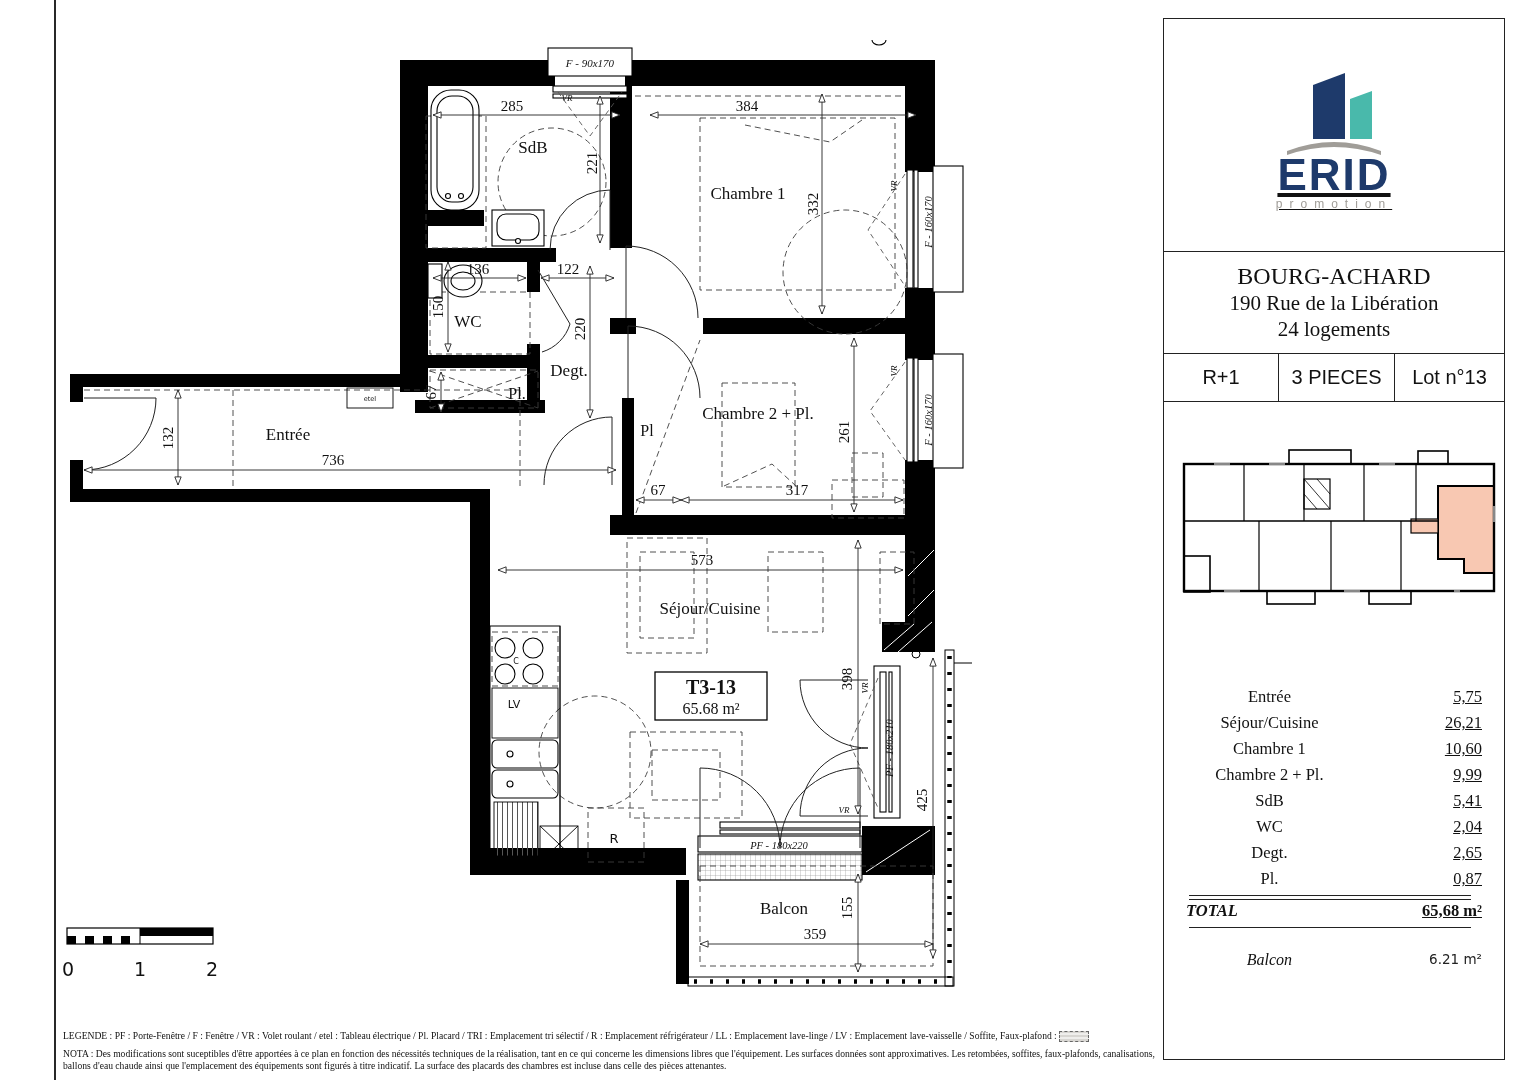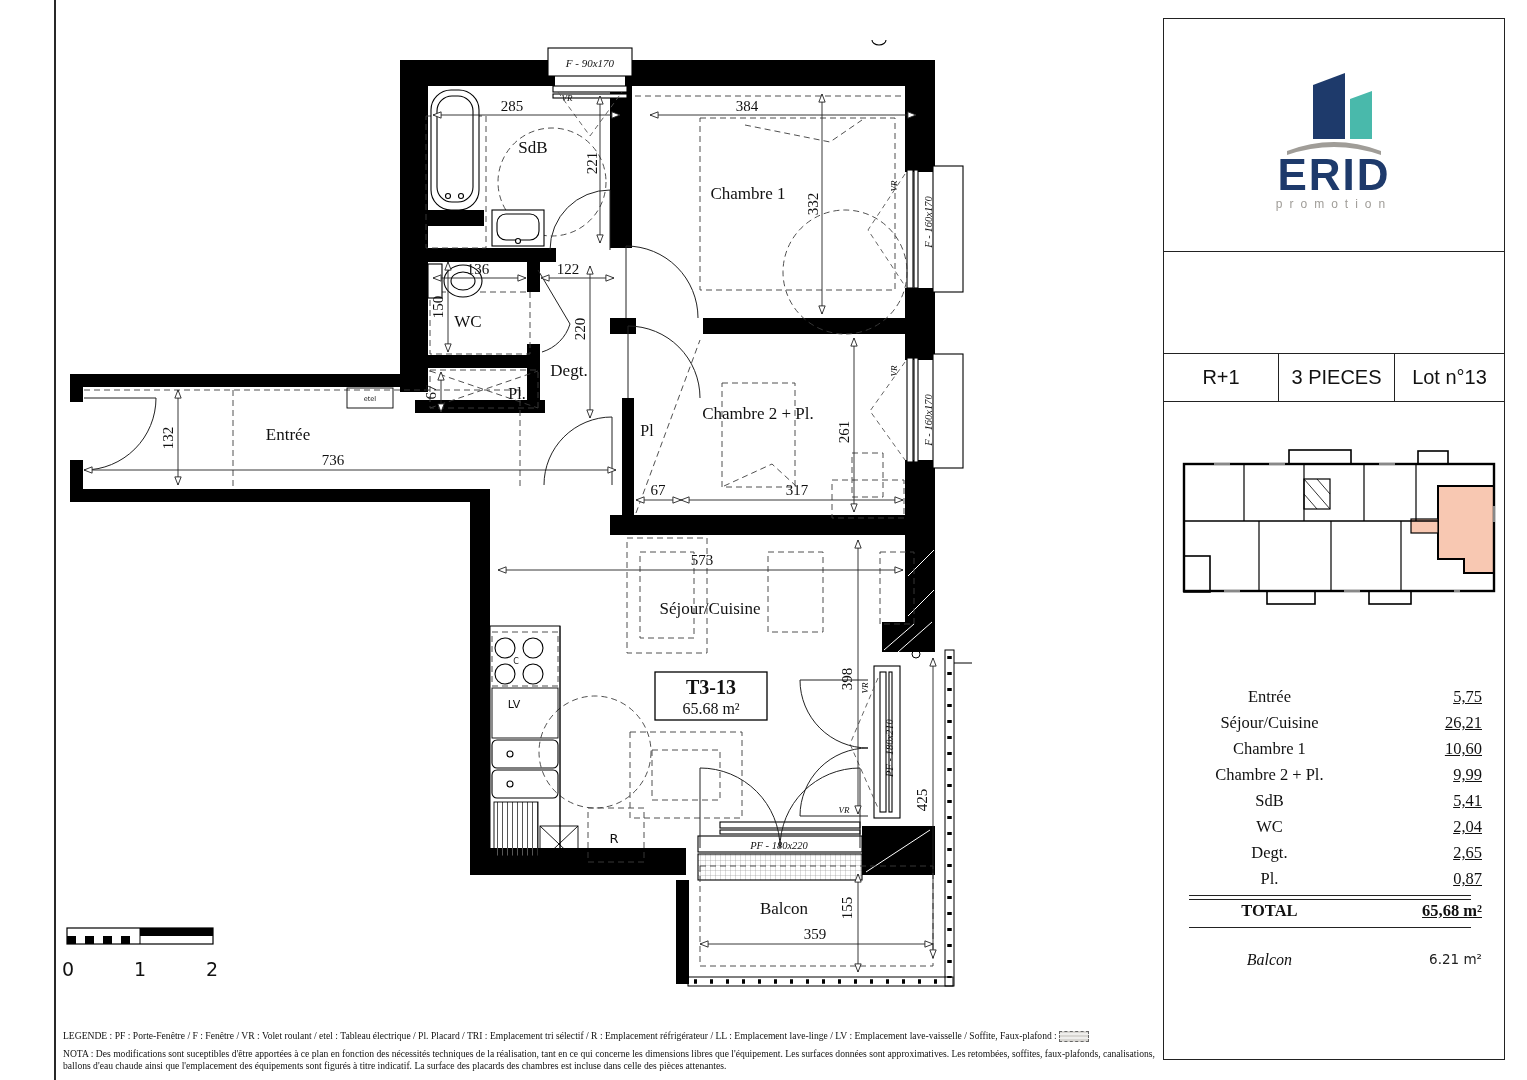--- a/index.html
+++ b/index.html
@@ -2,39 +2,39 @@
 <html><head>
 <meta charset="utf-8">
 <style>
   html,body{margin:0;padding:0;background:#fff;}
   #sheet{position:relative;width:1527px;height:1080px;background:#fff;overflow:hidden;
          font-family:"Liberation Serif",serif;color:#111;}
   svg text{fill:#111;}
   
   #panel{position:absolute;left:1163px;top:18px;width:340px;height:1040px;border:1.6px solid #222;background:#fff;}
   .hline{position:absolute;left:0;right:0;border-top:1.2px solid #222;}
-  .logo-wrap{position:absolute;top:0;left:0;right:0;height:232px;display:flex;flex-direction:column;align-items:center;justify-content:center;}
+  .logo-wrap{position:absolute;top:0;left:0;right:0;height:232px;display:flex;flex-direction:column;align-items:center;justify-content:center;text-decoration:underline;}
   .logo-name{font-family:"Liberation Sans",sans-serif;font-weight:bold;font-size:44px;letter-spacing:2px;line-height:0.9;}
   .logo-sub{font-family:"Liberation Sans",sans-serif;font-size:12px;letter-spacing:7px;margin-top:2px;}
   .addr{position:absolute;top:232px;left:0;right:0;height:102px;display:flex;flex-direction:column;align-items:center;justify-content:center;line-height:1.22;}
   .addr .city{font-size:24px;}
   .addr .l2,.addr .l3{font-size:21px;}
   .row3{position:absolute;top:334px;left:0;right:0;height:48px;display:flex;font-family:"Liberation Sans",sans-serif;font-size:20px;}
   .row3 .cell{display:flex;align-items:center;justify-content:center;height:100%;}
   .row3 .c1{width:114px;border-right:1.2px solid #222;}
   .row3 .c2{width:115px;border-right:1.2px solid #222;}
   .row3 .c3{flex:1;}
   #keyplan{position:absolute;top:412px;left:0;}
   .surfaces{position:absolute;top:665px;left:22px;width:300px;}
   .srow{display:flex;height:26px;align-items:center;font-size:16.5px;}
   .srow .lab{width:168px;text-align:center;}
   .srow .val{width:130px;text-align:right;padding-right:4px;text-decoration:underline;}
   .sep-double{position:absolute;top:876px;left:25px;width:282px;height:3px;border-top:1.2px solid #222;border-bottom:1.2px solid #222;}
   .total-row{position:absolute;top:882px;left:22px;width:300px;display:flex;font-weight:bold;font-size:16.5px;}
-  .total-row .lab{width:168px;text-align:center;}
+  .total-row .lab{width:168px;font-style:italic;}
   .total-row .val{width:130px;text-align:right;text-decoration:underline;padding-right:4px;}
   .sep1{position:absolute;top:908px;left:25px;width:282px;border-top:1.2px solid #222;}
   .balcon-row{position:absolute;top:932px;left:22px;width:300px;display:flex;font-size:16px;}
   .balcon-row .lab{width:168px;text-align:center;font-style:italic;}
   .balcon-row .val{width:130px;text-align:right;font-family:"DejaVu Sans",sans-serif;font-size:13.5px;padding-right:4px;color:#222;}
   .datebox{position:absolute;top:1014px;left:0;right:0;height:24.5px;border-top:1.4px solid #222;display:flex;align-items:center;justify-content:space-between;padding:0 12px;font-size:12px;}
   
   .legend{position:absolute;left:63px;top:1030px;width:1092px;font-size:9.6px;line-height:1.18;}
   .nota{position:absolute;left:63px;top:1048px;width:1092px;font-size:9.6px;line-height:1.2;}
   .hatchbox{display:inline-block;width:28px;height:9px;vertical-align:middle;border:1px dashed #666;
@@ -299,20 +299,25 @@
     <div class="logo-wrap">
       <svg width="130" height="96" viewBox="0 0 130 96">
         <polygon points="44,26 76,14 76,80 44,80" fill="#1e3a6b"></polygon>
         <polygon points="81,40 103,32 103,80 81,80" fill="#49b9ab"></polygon>
         <path d="M18,92 Q65,74 112,92 L112,96 Q65,80 18,96 Z" fill="#a09d98"></path>
       </svg>
       <div class="logo-name" style="color:#1e3a6b">ERID</div>
       <div class="logo-sub" style="color:#a09d98">promotion</div>
     </div>
 
+    <div class="addr">
+      <div class="city">BOURG-ACHARD</div>
+      <div class="l2">190 Rue de la Libération</div>
+      <div class="l3">24 logements</div>
+    </div>
 
     <div class="row3">
       <div class="cell c1">R+1</div>
       <div class="cell c2">3 PIECES</div>
       <div class="cell c3">Lot n°13</div>
     </div>
 
     <svg id="keyplan" width="340" height="200" viewBox="0 0 340 200">
       <g stroke="#000" fill="none">
         <rect x="125" y="19" width="62" height="14" stroke-width="1.6"></rect>

